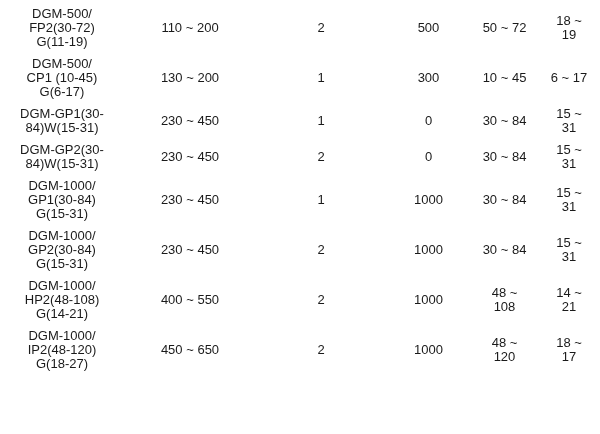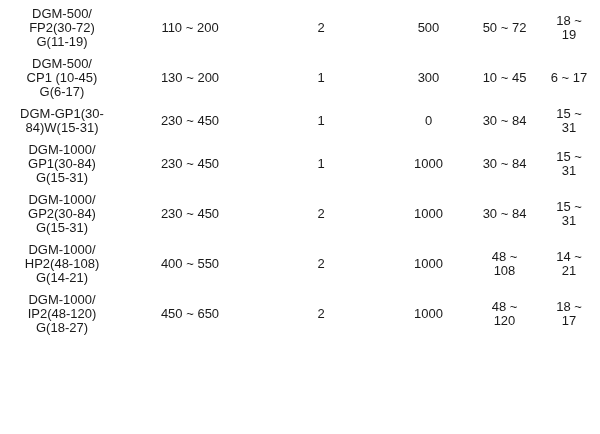--- a/index.html
+++ b/index.html
@@ -78,20 +78,30 @@
           <td>DGM-GP1(30-
 84)W(15-31)</td>
           <td>230 ~ 450</td>
           <td>1</td>
           <td>0</td>
           <td>30 ~ 84</td>
           <td>15 ~
 31</td>
         </tr>
         <tr>
+          <td>DGM-GP2(30-
+84)W(15-31)</td>
+          <td>230 ~ 450</td>
+          <td>2</td>
+          <td>0</td>
+          <td>30 ~ 84</td>
+          <td>15 ~
+31</td>
+        </tr>
+        <tr>
           <td>DGM-1000/
 GP1(30-84)
 G(15-31)</td>
           <td>230 ~ 450</td>
           <td>1</td>
           <td>1000</td>
           <td>30 ~ 84</td>
           <td>15 ~
 31</td>
         </tr>

